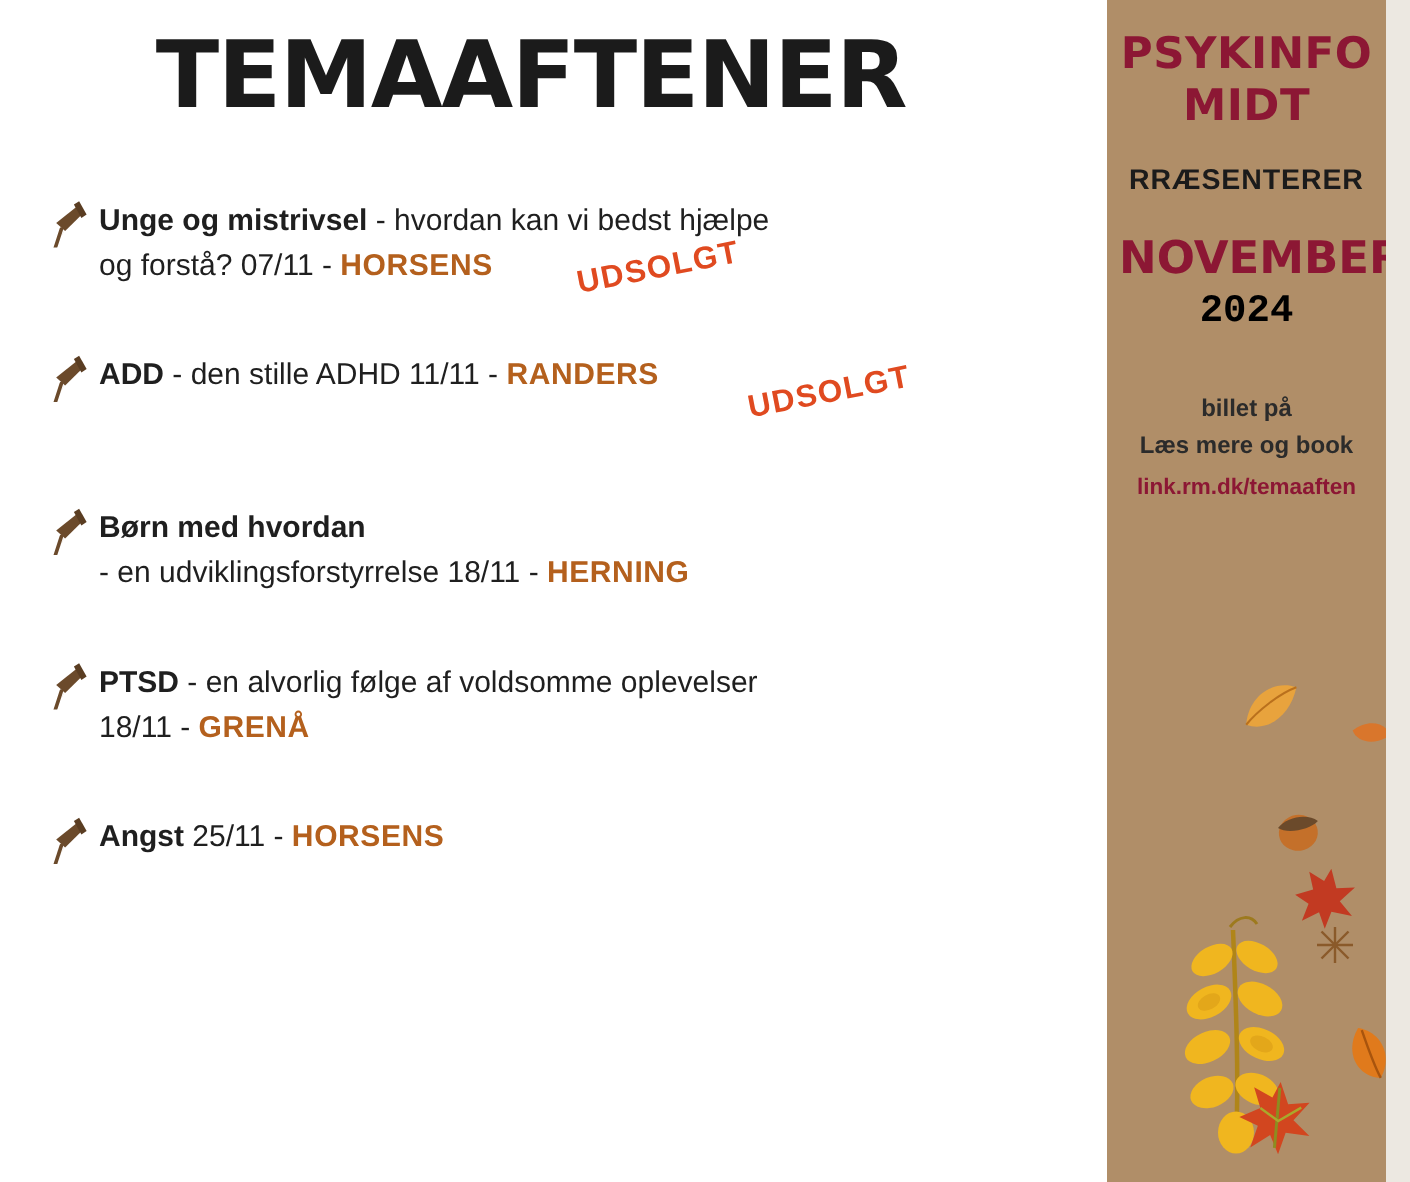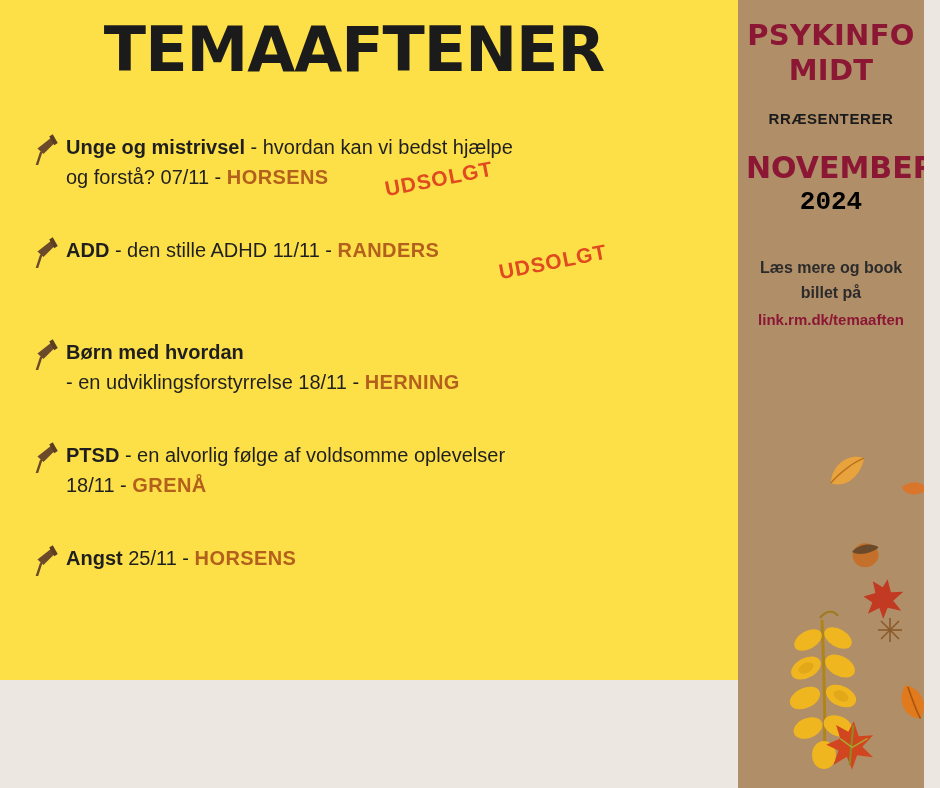--- a/index.html
+++ b/index.html
@@ -17,22 +17,22 @@
     position: relative;
     width: 940px;
     height: 788px;
     background: #ece8e1;
     display: flex;
   }
   
   .left {
     position: relative;
     width: 738px;
-    height: 680px;
-    background: #fde047;
+    height: 788px;
+    background: #ffffff;
     box-sizing: border-box;
   }
   .title {
     font-family: "DejaVu Sans", sans-serif;
     font-weight: bold;
     font-size: 62px;
     letter-spacing: -1px;
     color: #1b1b1b;
     text-align: center;
     margin: 14px 0 0 0;
@@ -106,21 +106,21 @@
     font-family: "DejaVu Sans", sans-serif;
     font-weight: bold;
     font-size: 29px;
     color: #8c1734;
     line-height: 1.2;
     letter-spacing: 0.3px;
   }
   .presents {
     margin-top: 22px;
     font-weight: bold;
-    font-size: 15px;
+    font-size: 19px;
     letter-spacing: 0.6px;
     color: #1b1b1b;
     font-family: "Liberation Sans", sans-serif;
   }
   .month {
     margin-top: 22px;
     font-family: "DejaVu Sans", sans-serif;
     font-weight: bold;
     font-size: 30px;
     color: #8c1734;
@@ -320,19 +320,19 @@
 
     <div class="right-inner">
       <div class="brand">
         <div>PSYKINFO</div>
         <div>MIDT</div>
       </div>
       <div class="presents">RRÆSENTERER</div>
       <div class="month">NOVEMBER</div>
       <div class="year">2024</div>
       <div class="booking">
+        <div>billet på</div>
         <div>Læs mere og book</div>
-        <div>billet på</div>
         <a class="booking-link" href="#">link.rm.dk/temaaften</a>
       </div>
     </div>
   </div>
 </div>
 
 </body></html>

